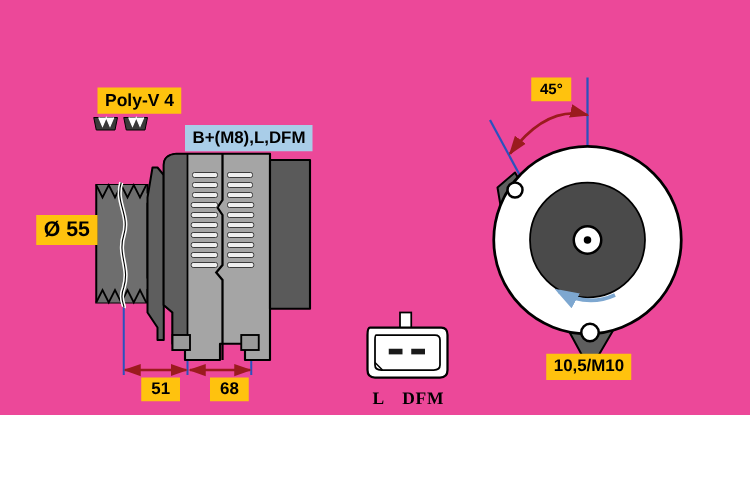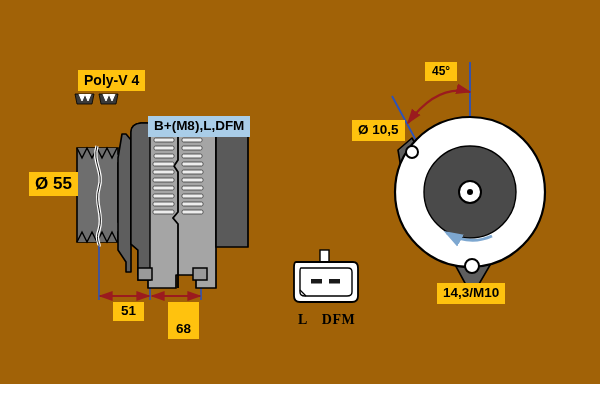--- a/index.html
+++ b/index.html
@@ -11,48 +11,48 @@
     width: 600px;
     height: 400px;
     font-family: "Liberation Sans", sans-serif;
     overflow: hidden;
     position: relative;
   }
   #sheet {
     position: absolute;
     left: 0; top: 0;
     width: 600px;
-    height: 384px;
-    background: #a16207;
+    height: 332px;
+    background: #ec4899;
   }
   svg#drawing {
     position: absolute;
     left: 0; top: 0;
     width: 600px;
     height: 400px;
     display: block;
   }
   
   .label {
     position: absolute;
     font-family: "Liberation Sans", sans-serif;
     font-weight: bold;
     line-height: 1;
     white-space: nowrap;
     color: #000000;
     box-sizing: border-box;
   }
   .label.yellow { background: #FFC20E; }
-  .label.blue   { background: #A9CDE8; margin-top: 16px; }
+  .label.blue   { background: #A9CDE8; }
 
   .lbl-polyv   { left: 78px;  top: 70px;  padding: 3px 6px 4px 6px; font-size: 14px; }
   .lbl-term    { left: 148px; top: 100px; padding: 3px 6px 4px 6px; font-size: 13.5px; }
   .lbl-d55     { left: 29px;  top: 172px; padding: 3px 6px 4px 6px; font-size: 17px; }
   .lbl-51      { left: 113px; top: 302px; padding: 2px 8px 3px 8px; font-size: 13.5px; text-align: right; }
-  .lbl-68      { left: 168px; top: 302px; padding: 20px 8px 3px 8px; font-size: 13.5px; }
+  .lbl-68      { left: 168px; top: 302px; padding: 2px 8px 3px 8px; font-size: 13.5px; }
   .lbl-45      { left: 425px; top: 62px;  padding: 3px 7px 4px 7px; font-size: 12px; }
   .lbl-d105    { left: 352px; top: 120px; padding: 3px 6px 4px 6px; font-size: 13.5px; }
   .lbl-m10     { left: 437px; top: 283px; padding: 3px 6px 4px 6px; font-size: 13.5px; }
 
   .pin-labels {
     position: absolute;
     left: 298px; top: 312px;
     font-size: 14px;
     font-weight: bold;
     letter-spacing: 0.5px;
@@ -218,21 +218,20 @@
   <div class="label blue lbl-term">B+(M8),L,DFM</div>
 
   <div class="label yellow lbl-d55">Ø 55</div>
 
   <div class="label yellow lbl-51">51</div>
 
   <div class="label yellow lbl-68">68</div>
 
   <div class="label yellow lbl-45">45°</div>
 
-  <div class="label yellow lbl-d105">Ø 10,5</div>
-
-  <div class="label yellow lbl-m10">14,3/M10</div>
+
+  <div class="label yellow lbl-m10">10,5/M10</div>
 
   <div class="pin-labels">
     <span>L</span><span class="gap"></span><span>DFM</span>
   </div>
 
 </div>
 
 </body></html>

